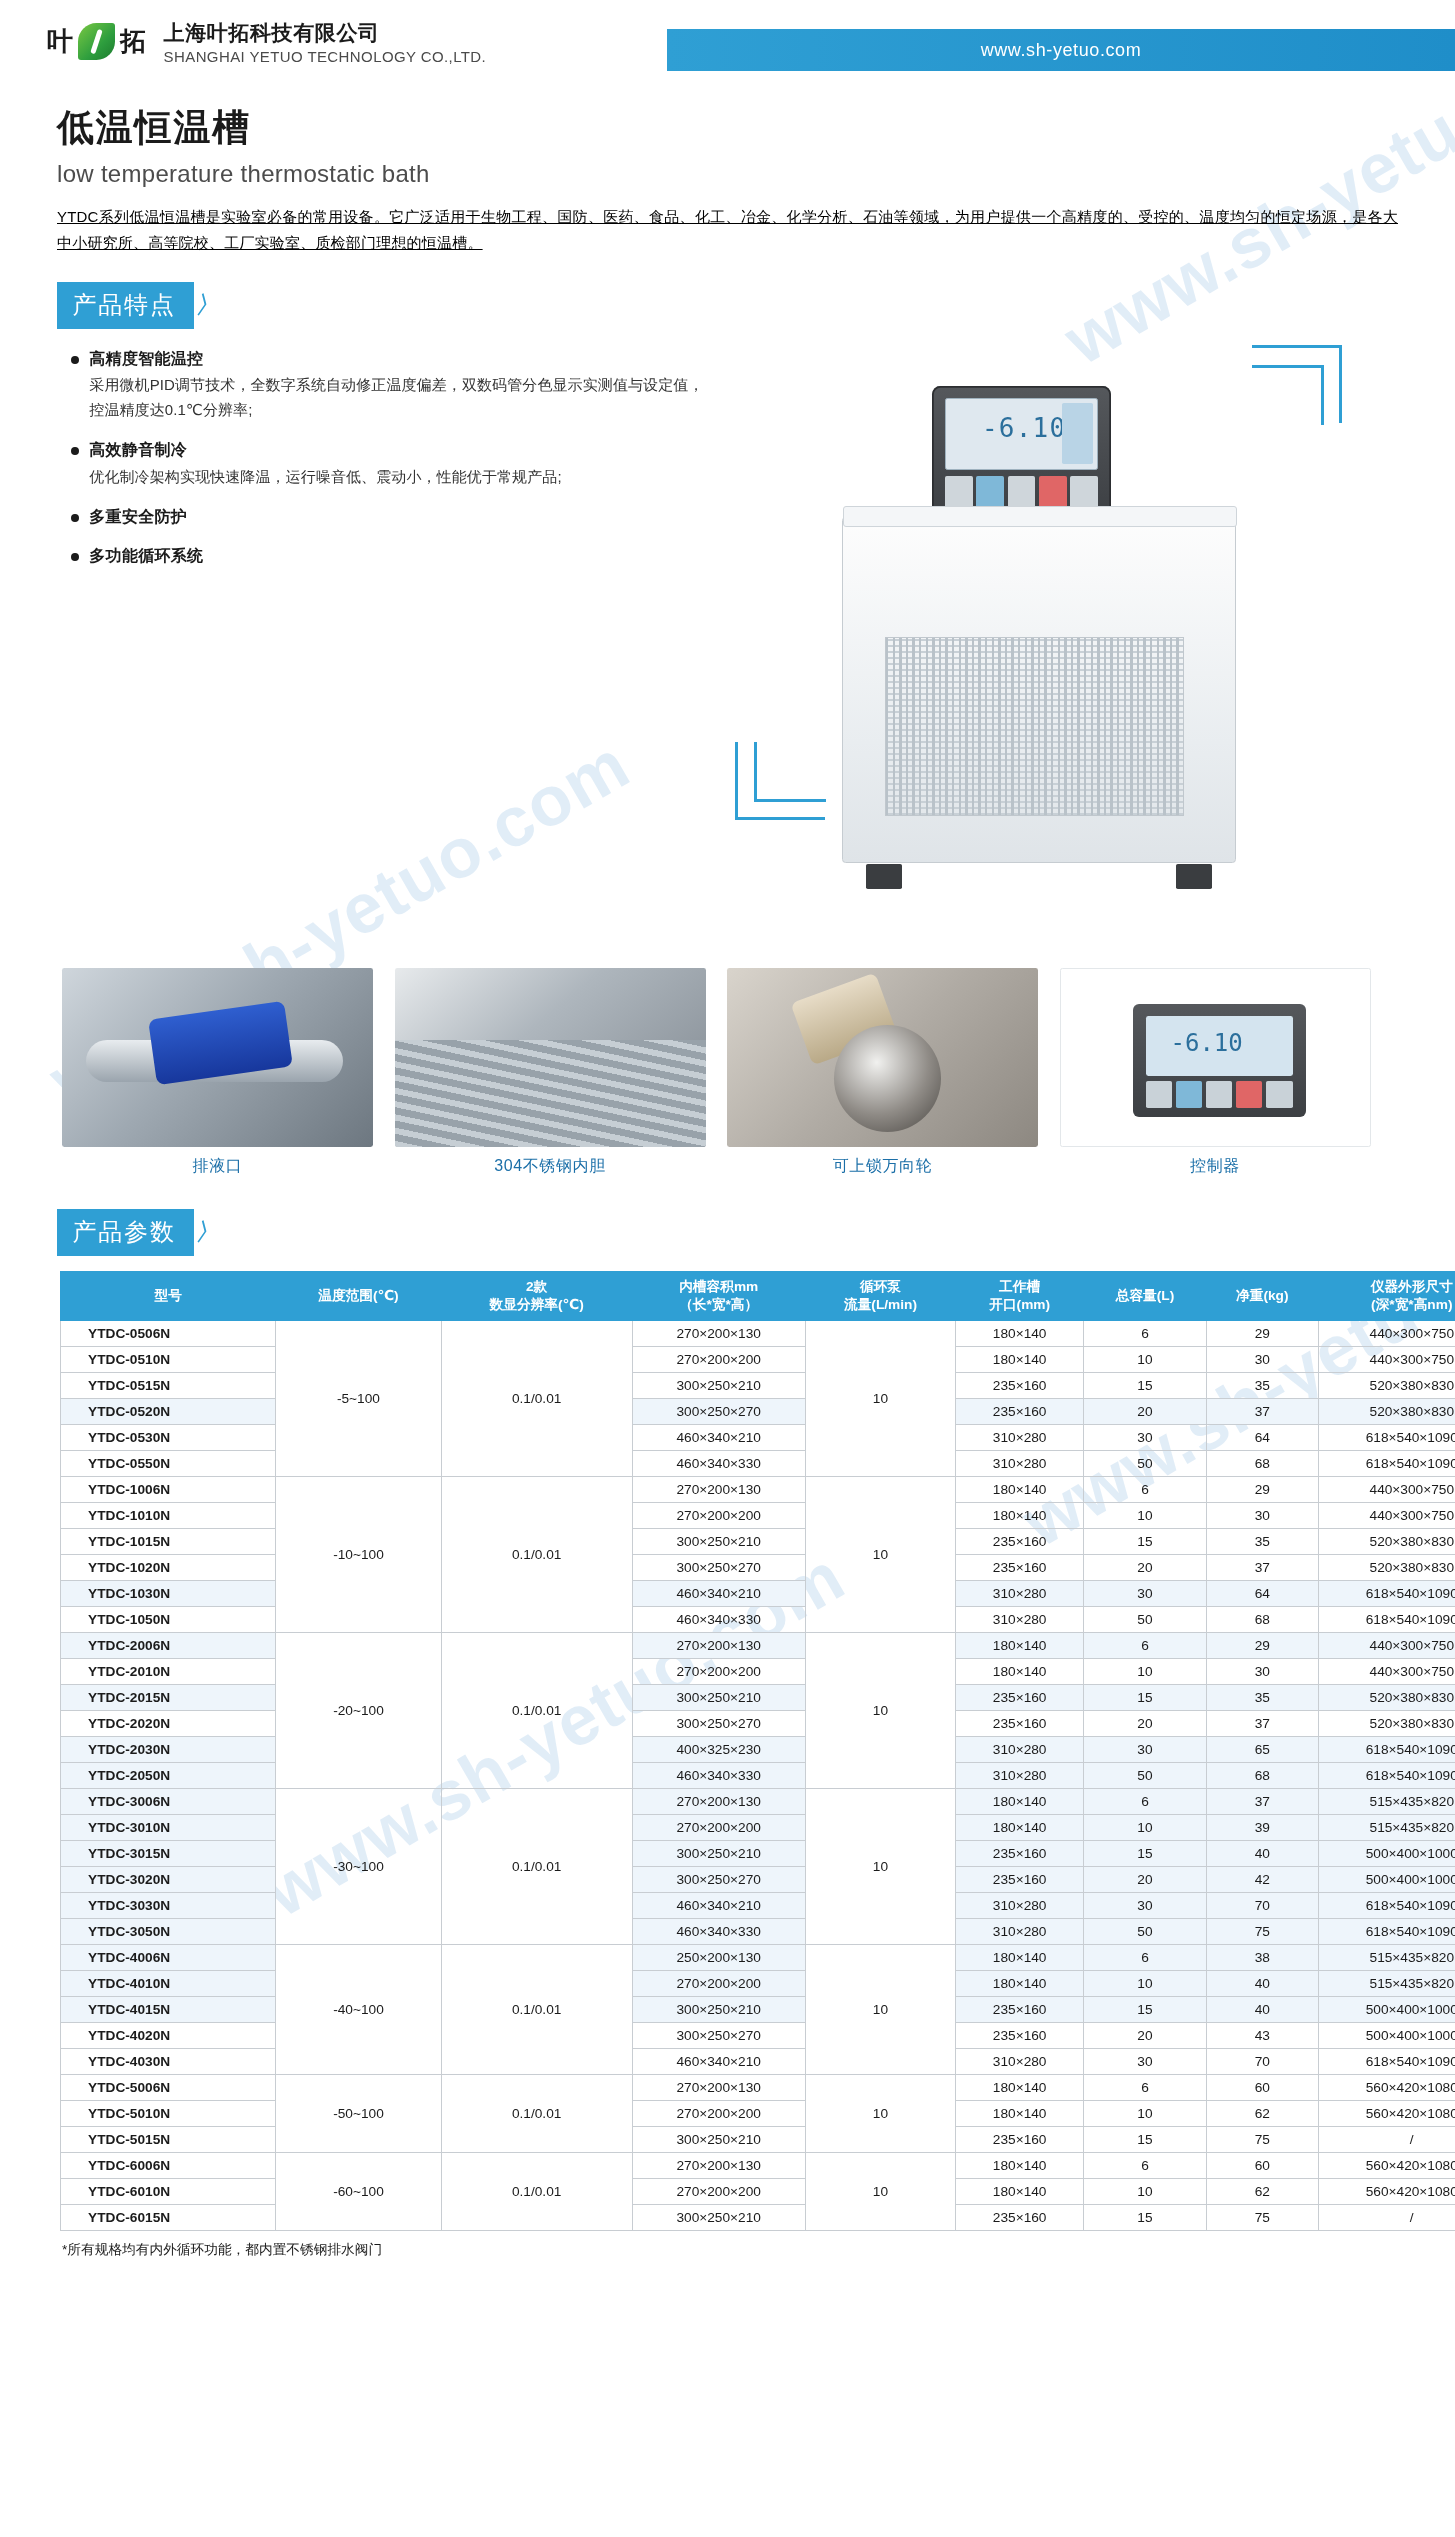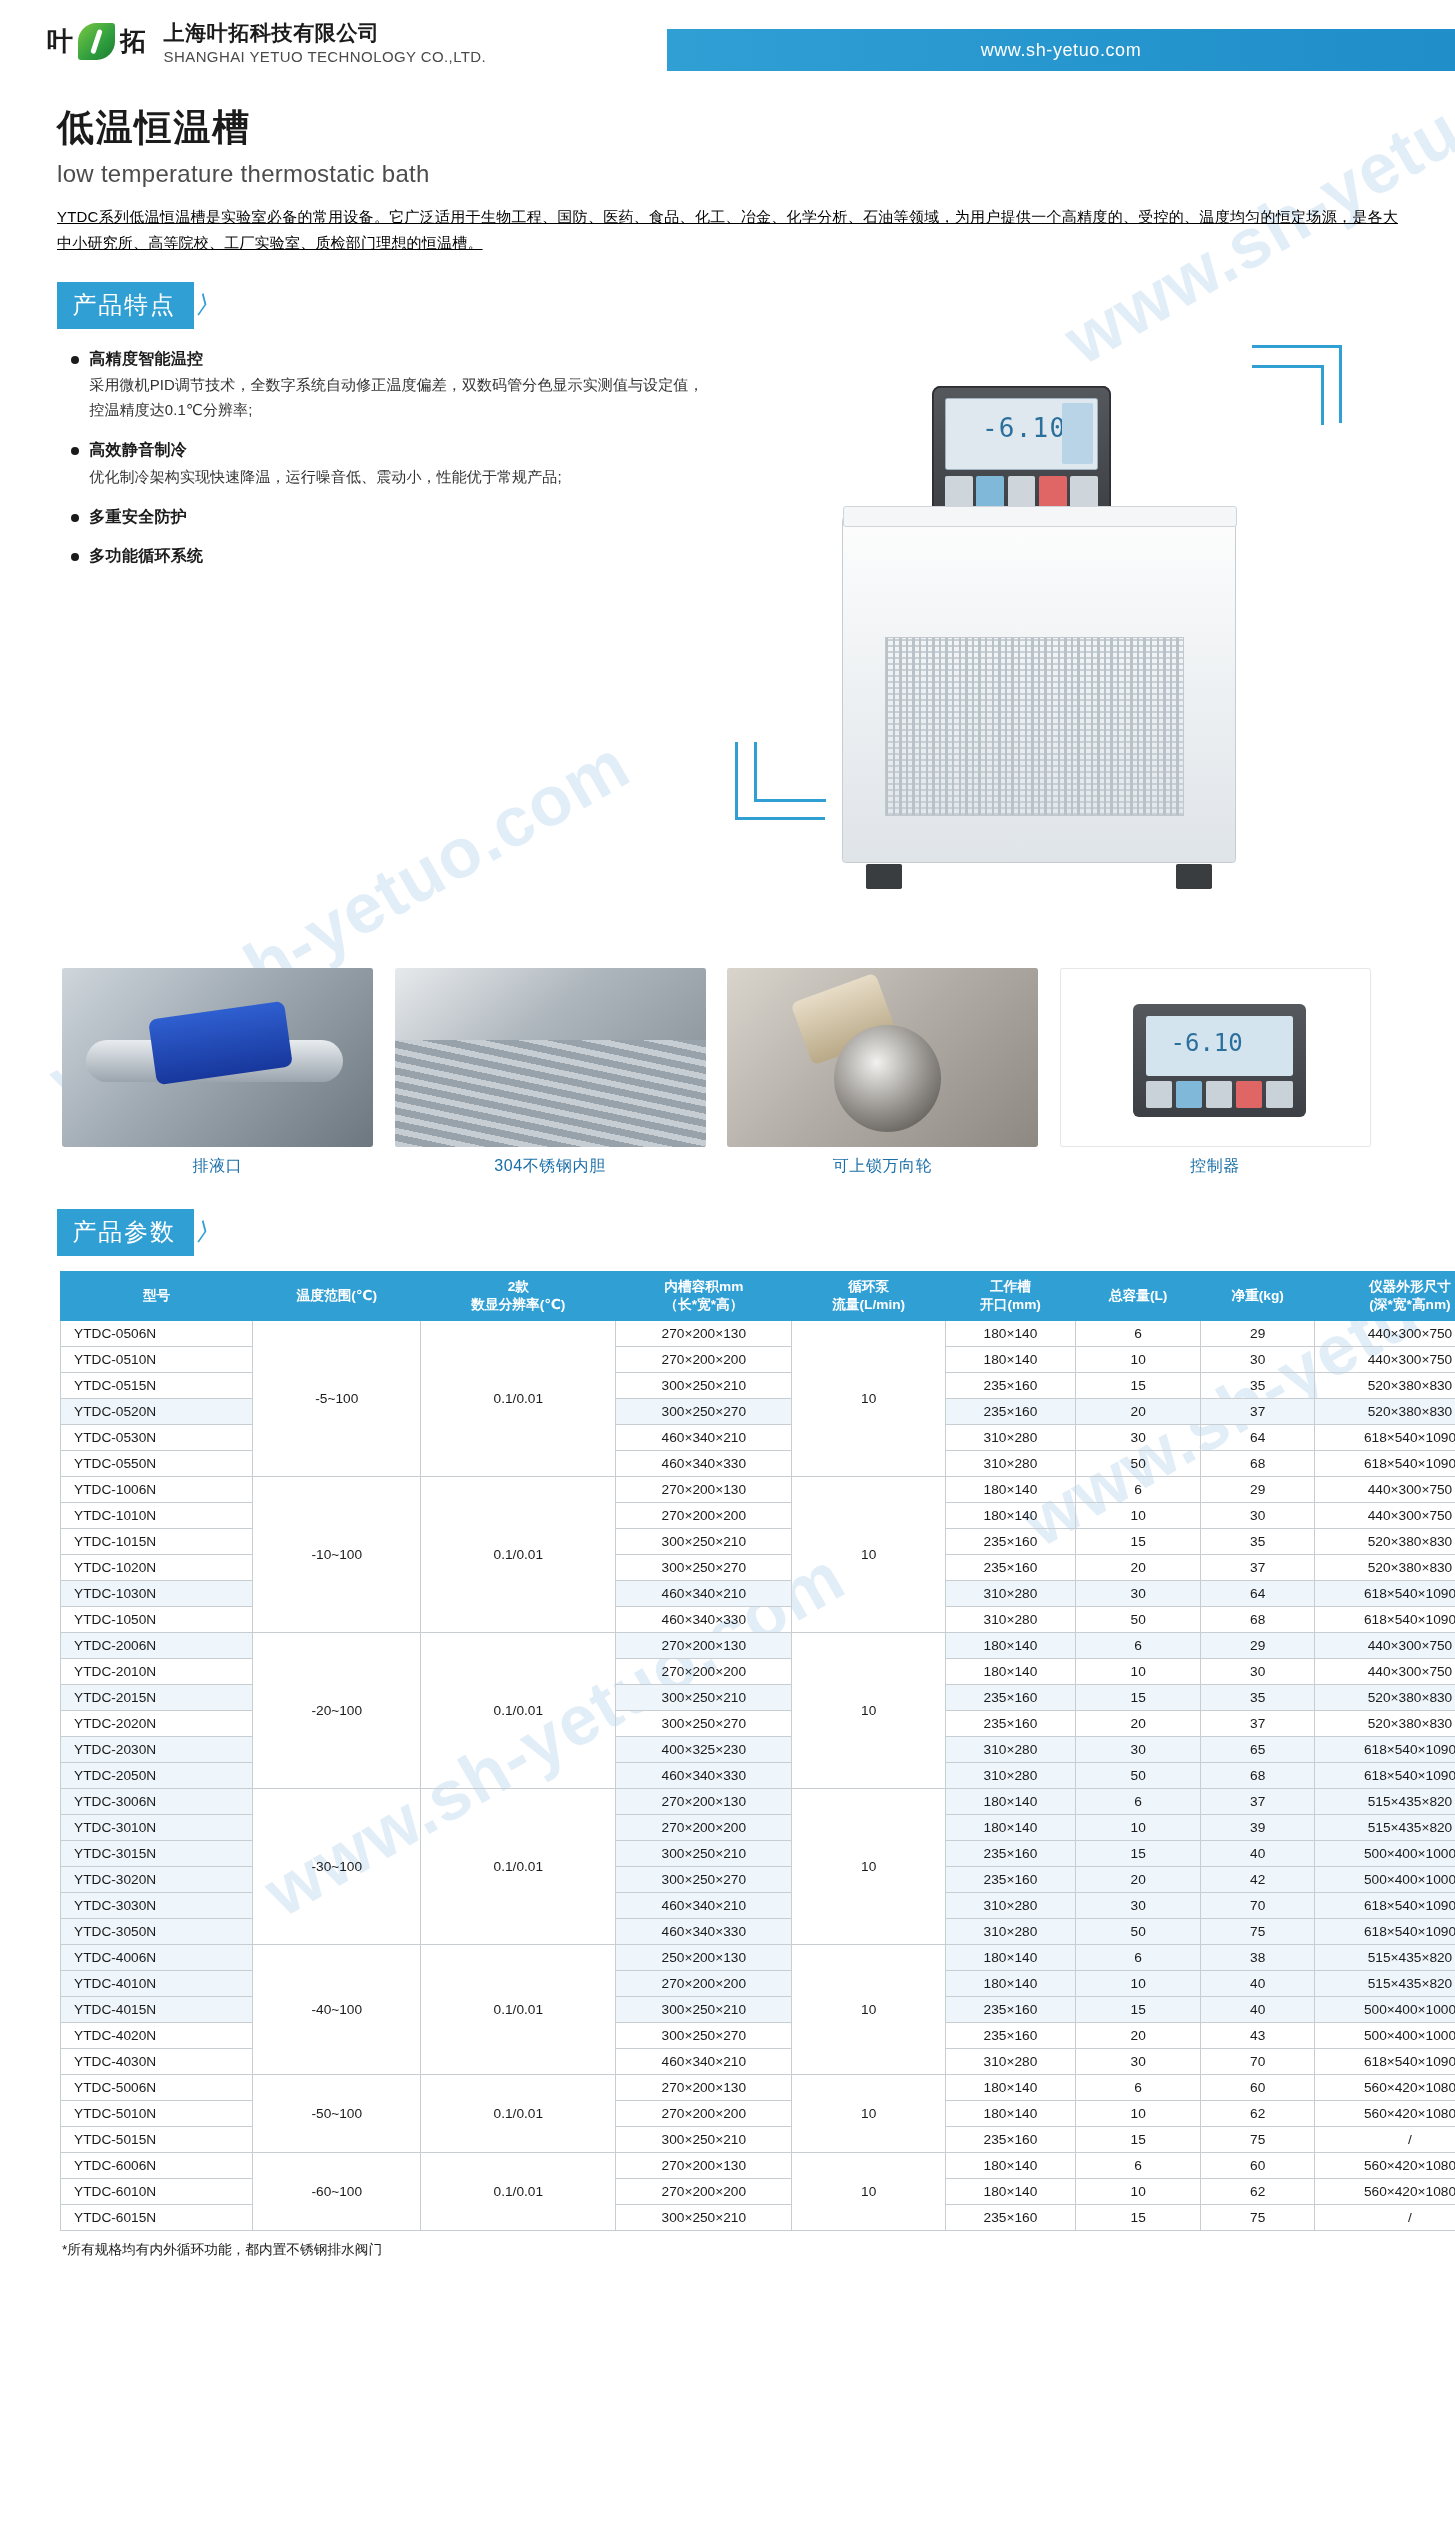--- a/index.html
+++ b/index.html
@@ -330,21 +330,21 @@
   thead th {
     background:#2f9fd4;
     color:#fff;
     font-weight:bold;
     font-size:13.7px;
     padding: 6px 2.4px;
     border-color:#2f9fd4;
     line-height:1.3;
   }
   tbody td { height: 26px; }
-  .model-col { text-align:left; padding-left: 13px; }
+  .model-col { text-align:left; padding-left: 27px; font-weight: bold; }
   .hl { background:#eef5fb; }
   .footnote {
     margin: 10.7px 0 0 62px;
     font-size: 13.7px;
     color:#1b1b1b;
     position:relative; z-index:5;
   }
   .bottom-space { height: 36px; }
 </style>
 </head>

